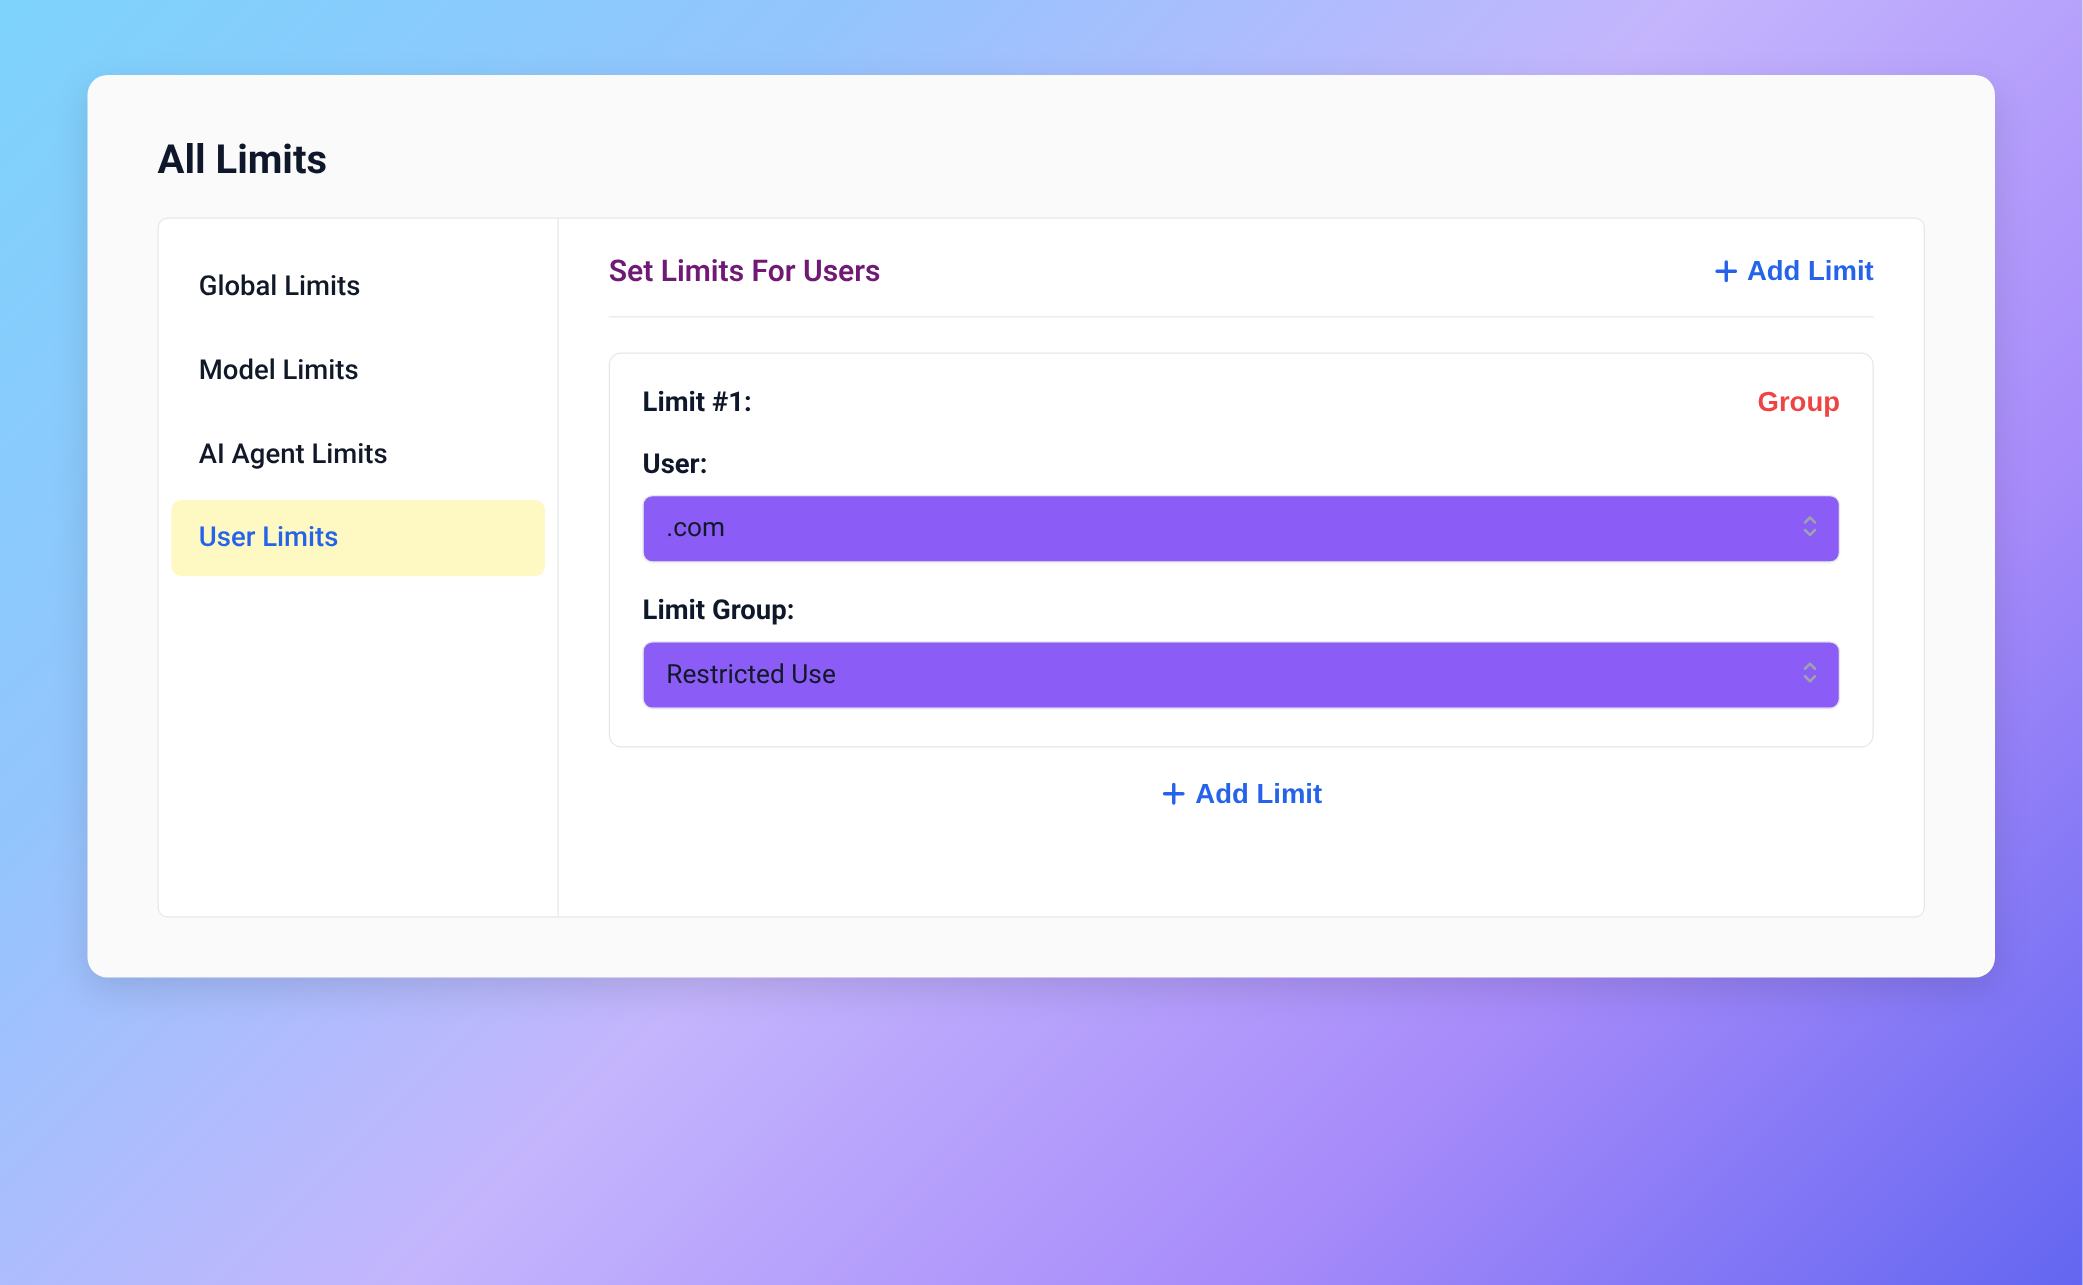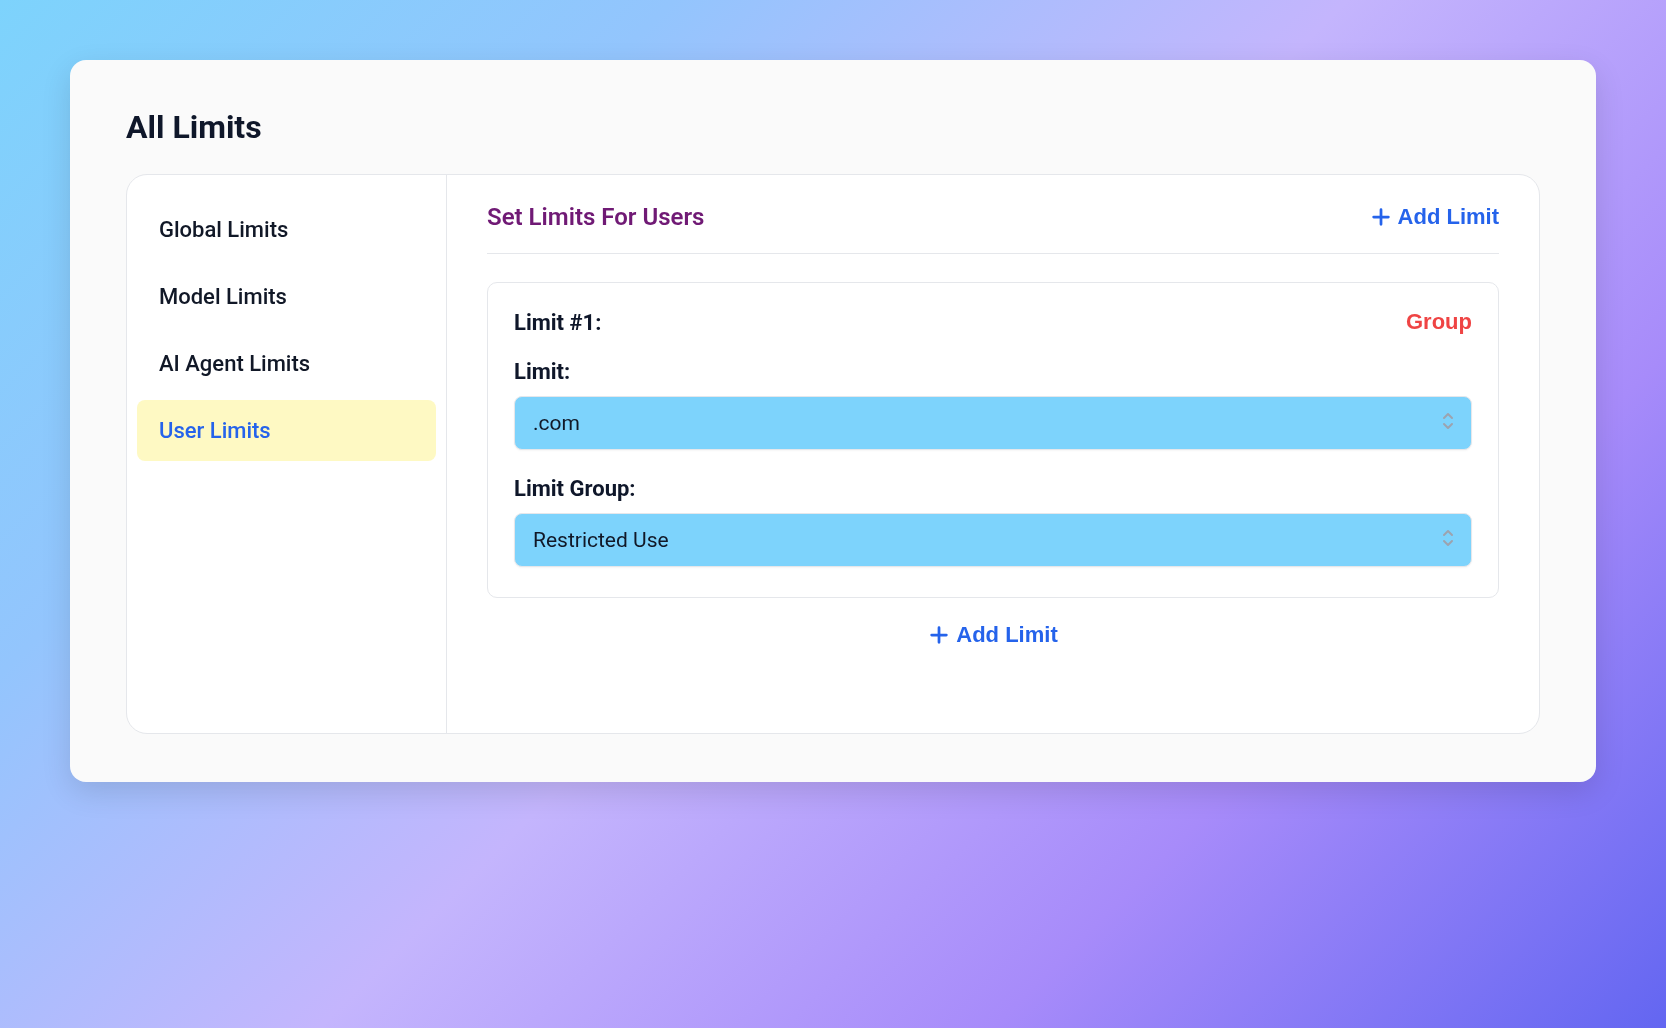--- a/index.html
+++ b/index.html
@@ -25,21 +25,21 @@
     .page-title {
       font-size: 32px;
       font-weight: 700;
       color: #0f172a;
       margin-bottom: 28px;
     }
     
     .panel {
       background: #ffffff;
       border: 1px solid #e5e7eb;
-      border-radius: 21px;
+      border-radius: 8px;
       display: flex;
       min-height: 560px;
       justify-content: space-between;
     }
     
     .sidebar {
       width: 320px;
       padding: 24px 10px 24px 10px;
       border-right: 1px solid #e5e7eb;
     }
@@ -149,21 +149,21 @@
     
     .select-wrapper:last-child {
       margin-bottom: 0;
     }
     
     .select-input {
       width: 100%;
       padding: 14px 44px 14px 18px;
       font-size: 21px;
       color: #111827;
-      background: #7dd3fc;
+      background: #8b5cf6;
       border: 1px solid #e5e7eb;
       border-radius: 8px;
       box-shadow: 0 1px 2px rgba(0,0,0,0.04);
       appearance: none;
       -webkit-appearance: none;
       cursor: pointer;
     }
     
     .select-caret {
       position: absolute;
@@ -223,21 +223,21 @@
           <span>Add Limit</span>
         </button>
       </div>
 
       <div class="limit-card">
         <div class="limit-card-header">
           <span class="limit-number">Limit #1:</span>
           <button class="remove-btn">Group</button>
         </div>
 
-        <label class="field-label">Limit:</label>
+        <label class="field-label">User:</label>
         <div class="select-wrapper">
           <div class="select-input">.com</div>
           <span class="select-caret">
             <svg viewBox="0 0 16 20">
                 <path d="M4 7l4-4 4 4M4 13l4 4 4-4" stroke-linecap="round" stroke-linejoin="round"></path>
               </svg>
           </span>
         </div>
 
         <label class="field-label">Limit Group:</label>

